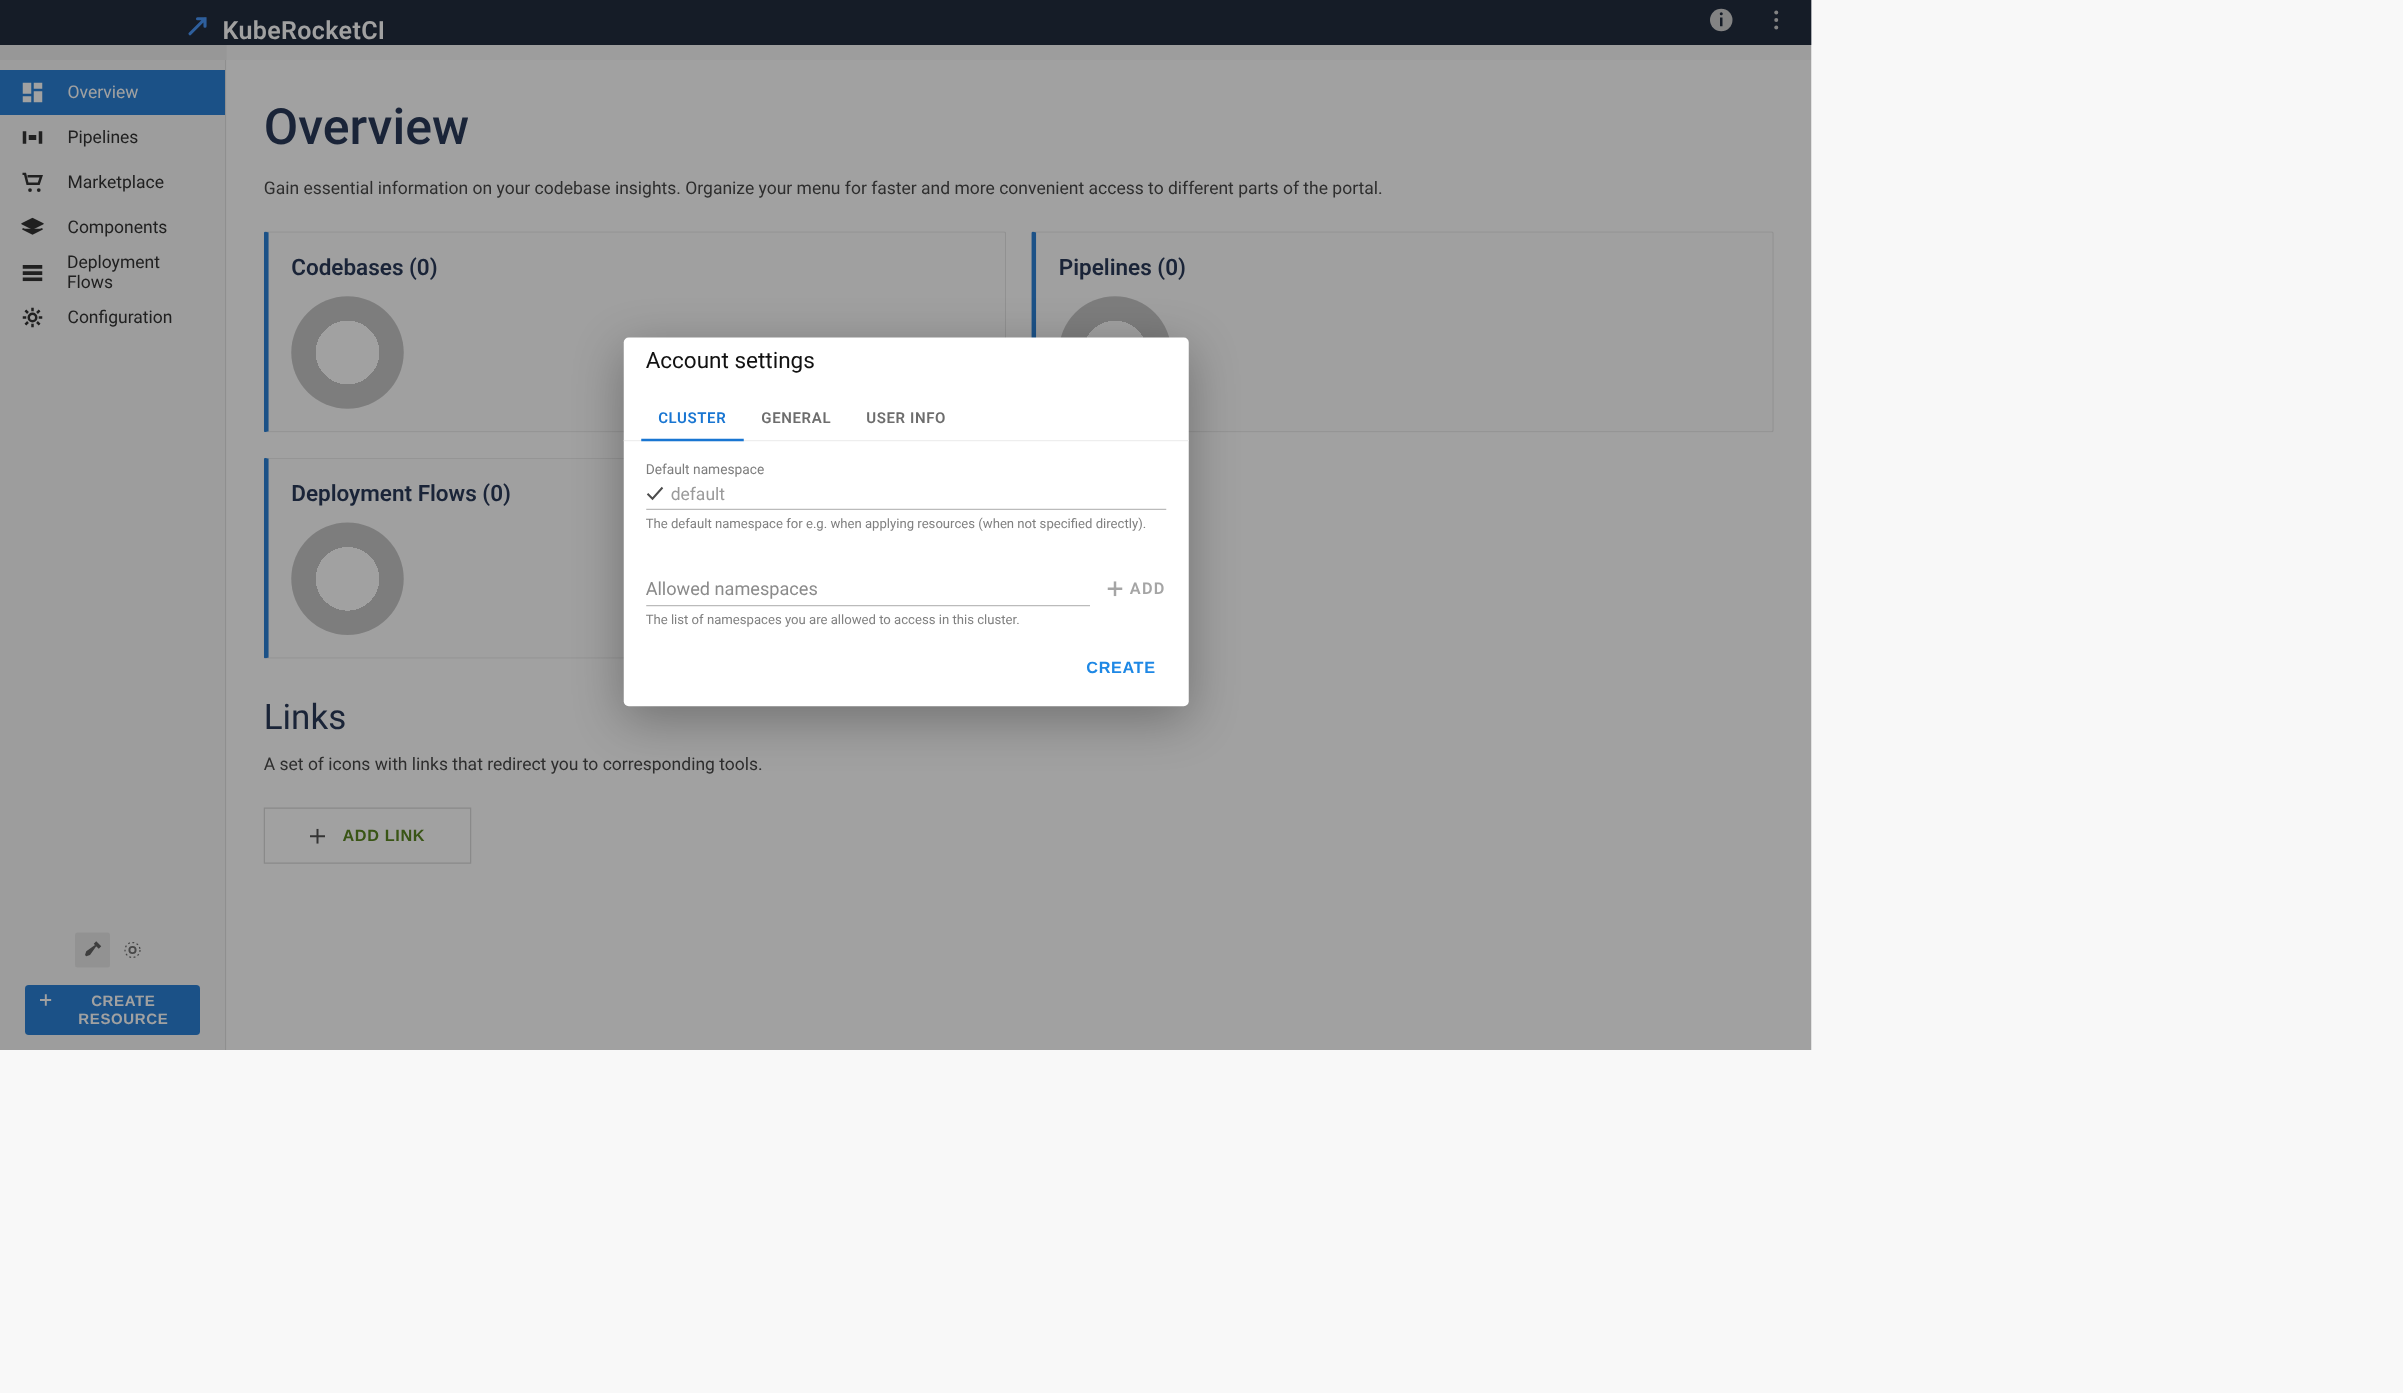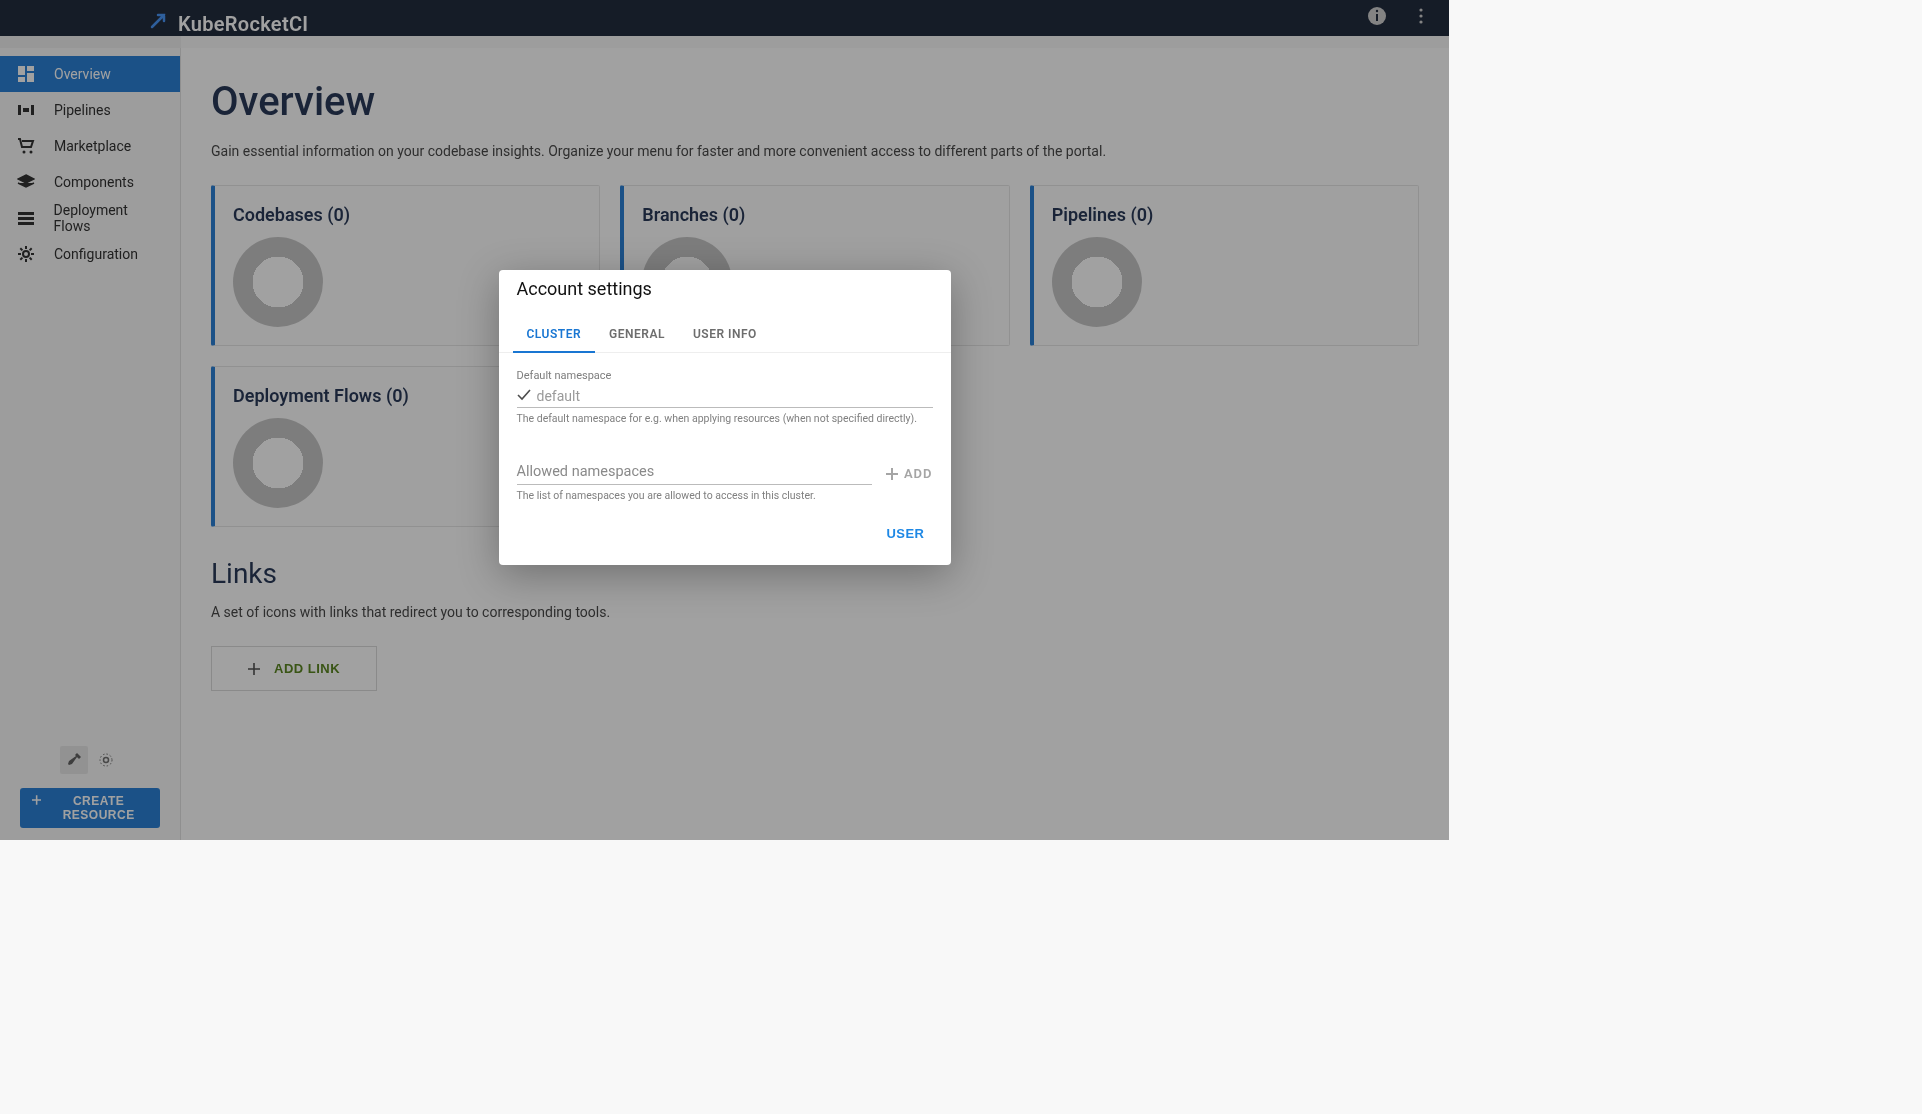--- a/index.html
+++ b/index.html
@@ -183,21 +183,21 @@
     .modal-body { padding: 16px 18px 0 18px; }
     .field-label {
       font-size: 11px; color:#7d7d7d; display:block; margin-bottom:4px;
     }
     .input-row {
       display:flex; align-items:center; border-bottom:1px solid #bbb; padding-bottom:2px;
     }
     .check-prefix { margin-right: 6px; color:#4d4d4d; }
     .field-placeholder { color:#9a9a9a; font-size:14px; flex:1; }
     .helper-text { font-size:10.5px; color:#808080; margin-top:4px; }
-    .allowed-row { display:flex; align-items:flex-end; gap:14px; margin-top: 36px;}
+    .allowed-row { display:flex; align-items:center; gap:14px; margin-top: 36px;}
     .allowed-field { flex:1; border-bottom:1px solid #bbb; padding-bottom:4px; }
     .allowed-field .field-placeholder-label { font-size:14.5px; color:#8a8a8a; }
     .add-btn {
       display:flex; align-items:center; gap:6px;
       color:#a5a5a5; font-size:13px; font-weight:600; letter-spacing:1px;
       cursor: default; padding-bottom:4px;
     }
     .modal-footer { display:flex; justify-content:flex-end; padding: 18px 16px 8px 16px; }
     .close-btn { color:#1e88e5; font-size:13px; font-weight:600; letter-spacing:0.5px; background:none; border:none; cursor:pointer; padding:6px 10px;}
   </style>
@@ -323,24 +323,20 @@
 <div class="main">
   <h1 class="page-title">Overview</h1>
   <p class="page-subtitle">Gain essential information on your codebase insights. Organize your menu for faster and more convenient access to different parts of the portal.</p>
 
   <div class="cards-row">
     <div class="card">
       <div class="card-title">Codebases (0)</div>
       <div class="donut"></div>
     </div>
     <div class="card">
-      <div class="card-title">Branches (0)</div>
-      <div class="donut"></div>
-    </div>
-    <div class="card">
       <div class="card-title">Pipelines (0)</div>
       <div class="donut"></div>
     </div>
   </div>
   <div class="cards-row card-smaller-row">
     <div class="card">
       <div class="card-title">Deployment Flows (0)</div>
       <div class="donut"></div>
     </div>
   </div>
@@ -382,16 +378,16 @@
         <div class="add-btn">
           <svg width="12" height="12" viewBox="0 0 12 12">
               <path d="M6 0v12M0 6h12" stroke="#a5a5a5" stroke-width="2"></path>
             </svg>
           <span>ADD</span>
         </div>
       </div>
       <div class="helper-text">The list of namespaces you are allowed to access in this cluster.</div>
     </div>
     <div class="modal-footer">
-      <button class="close-btn">USER</button>
+      <button class="close-btn">CREATE</button>
     </div>
   </div>
 </div>
 
 </body></html>

